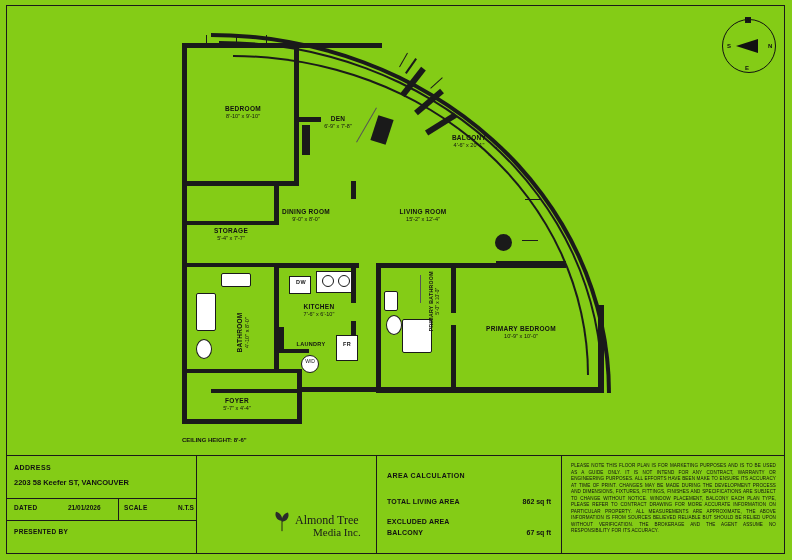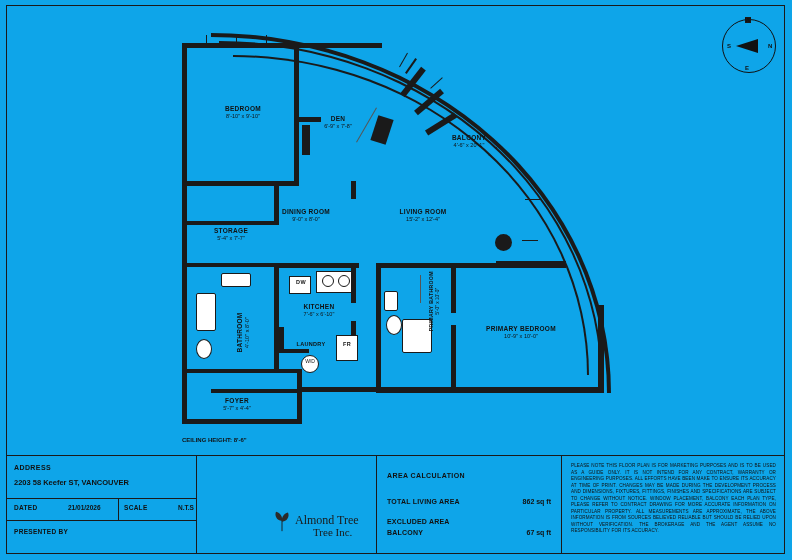--- a/index.html
+++ b/index.html
@@ -1,17 +1,17 @@
 <!DOCTYPE html>
 <html><head>
 <meta charset="utf-8">
 <style>
   html,body{margin:0;padding:0;background:#ffffff;}
   body{width:792px;height:560px;font-family:"Liberation Sans",sans-serif;color:#111;overflow:hidden;}
-  #page{position:relative;width:792px;height:560px;background:#0ea5e9;}
+  #page{position:relative;width:792px;height:560px;background:#84cc16;}
 
   
   .frame{position:absolute;left:6px;top:5px;width:779px;height:549px;border:1px solid #1a1a1a;box-sizing:border-box;}
 
   
   .plan{position:absolute;left:6px;top:5px;width:779px;height:450px;box-sizing:border-box;}
 
   
   .compass{position:absolute;left:712px;top:10px;width:62px;height:62px;}
   .compass .circ{position:absolute;left:4px;top:4px;width:54px;height:54px;border:1px solid #111;border-radius:50%;box-sizing:border-box;}
@@ -259,21 +259,21 @@
     </div>
 
     <div class="col2">
       <svg class="leaf" viewBox="0 0 20 26">
         <path d="M10 25 L10 13" stroke="#1a1a1a" stroke-width="1.1" fill="none"></path>
         <path d="M10 13 C3 12 1 6 3 2 C8 3 11 8 10 13 Z" fill="#2b2b2b"></path>
         <path d="M10 14 C17 13 19 7 17 3 C12 4 9 9 10 14 Z" fill="#2b2b2b"></path>
       </svg>
       <div class="logo">
         <div class="l1">Almond Tree</div>
-        <div class="l2">Tree Inc.</div>
+        <div class="l2">Media Inc.</div>
       </div>
     </div>
 
     <div class="col3">
       <div class="areahdr">
         <span class="hl">AREA CALCULATION</span>
       </div>
       <div class="arow" style="top:42px;">TOTAL LIVING AREA</div>
       <div class="aval" style="top:42px;">862 sq ft</div>
       <div class="arow" style="top:62px;">EXCLUDED AREA</div>

